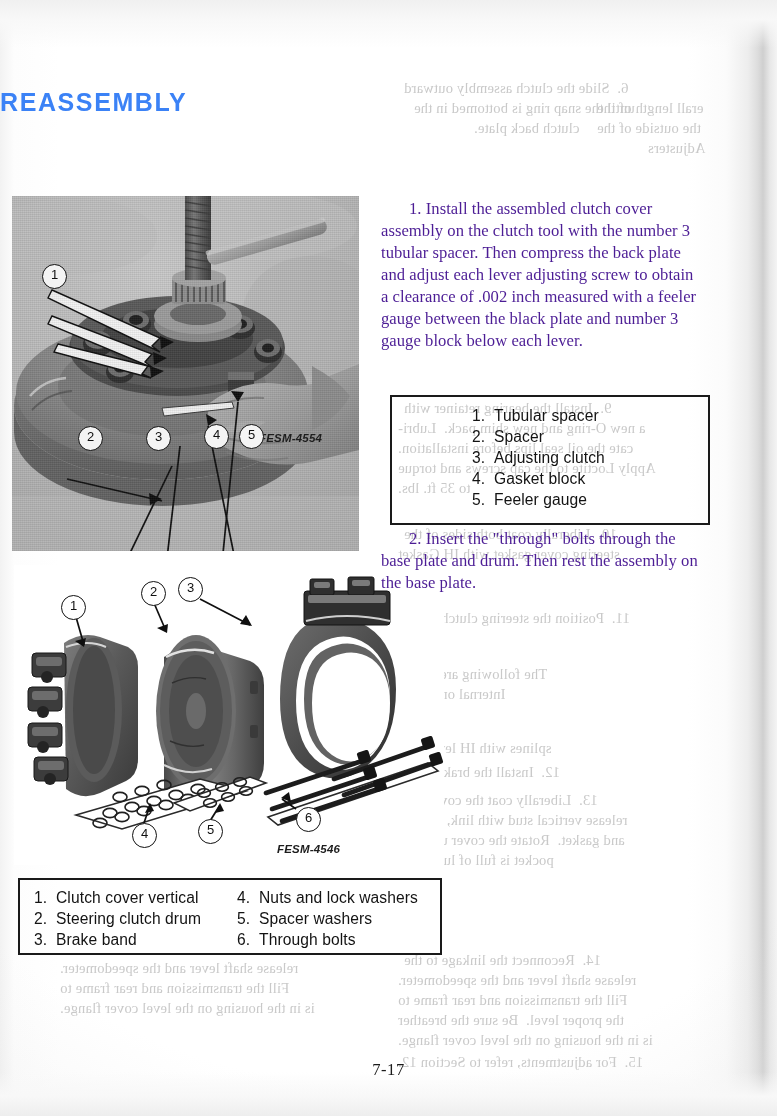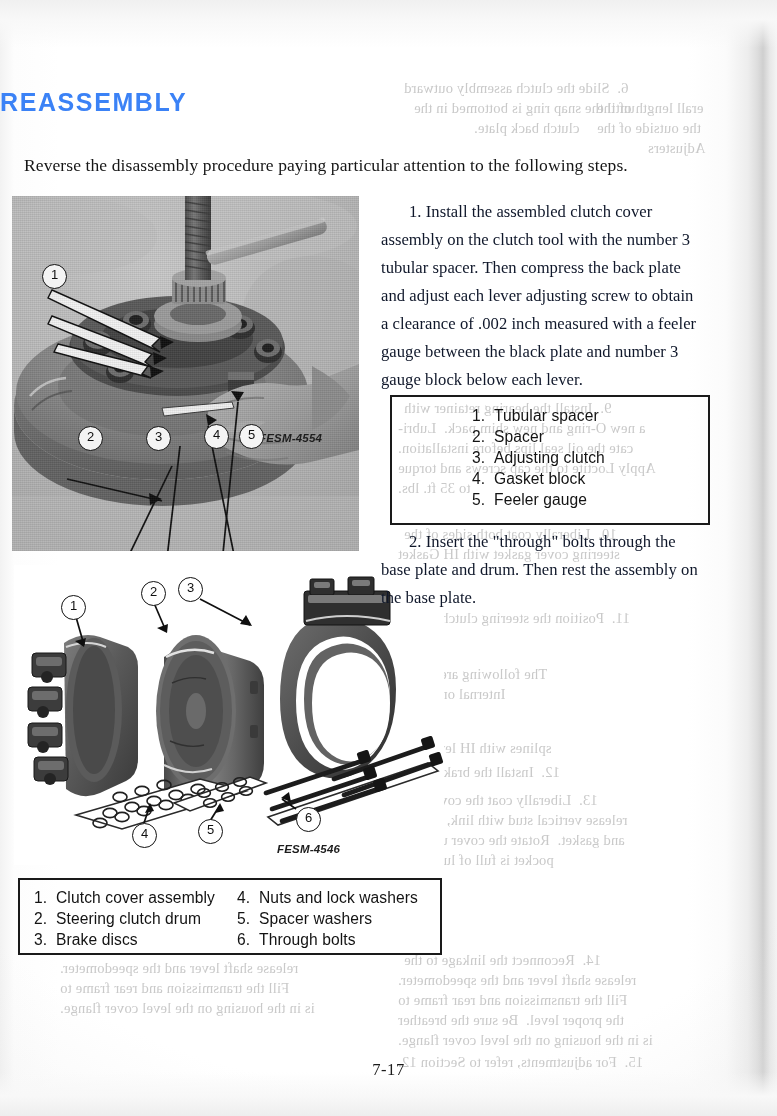--- a/index.html
+++ b/index.html
@@ -82,22 +82,22 @@
 
   
   #right-col {
     position: absolute;
     left: 381px;
     top: 198px;
     width: 320px;
   }
   .para {
     font-size: 16.6px;
-    line-height: 28px;
-    color: #0f172a;
+    line-height: 22px;
+    color: #4c1d95;
     text-indent: 28px;
     margin-bottom: 17px;
     letter-spacing: .05px;
   }
 
   
   .legend-box {
     position: absolute;
     border: 2.2px solid #1a1a1a;
     background: transparent;
@@ -254,21 +254,20 @@
   <div class="bleed" style="left:398px; top:990px;">Fill the transmission and rear frame to</div>
   <div class="bleed" style="left:398px; top:1010px;">the proper level.  Be sure the breather</div>
   <div class="bleed" style="left:398px; top:1030px;">is in the housing on the level cover flange.</div>
   <div class="bleed" style="left:398px; top:1052px;">15.  For adjustments, refer to Section 12.</div>
 
   <div class="bleed" style="left:60px; top:958px;">release shaft lever and the speedometer.</div>
   <div class="bleed" style="left:60px; top:978px;">Fill the transmission and rear frame to</div>
   <div class="bleed" style="left:60px; top:998px;">is in the housing on the level cover flange.</div>
 
   <div id="title">REASSEMBLY</div>
-  <div id="intro">Reverse the disassembly procedure paying particular attention to the following steps.</div>
 
   <div id="fig-photo" class="figure">
     <svg width="347" height="355" viewBox="0 0 347 355">
       <defs>
         <radialGradient id="drumG" cx="45%" cy="30%" r="78%">
           <stop offset="0%" stop-color="#9a9a9a"></stop>
           <stop offset="55%" stop-color="#828282"></stop>
           <stop offset="100%" stop-color="#6b6b6b"></stop>
         </radialGradient>
         <linearGradient id="drumSide" x1="0" y1="0" x2="0" y2="1">
@@ -619,29 +618,29 @@
 
   <div style="position:absolute; left:381px; top:528px; width:320px;">
     <div class="para">2.  Insert the "through" bolts through the base plate and drum.  Then rest the assembly on the base plate.</div>
   </div>
 
   <div id="legend-bottom" class="legend-box">
     <div class="legend-cols">
       <div class="legend-col">
         <div class="legend-row">
           <span class="legend-num">1.</span>
-          <span class="legend-label">Clutch cover assembly</span>
+          <span class="legend-label">Clutch cover vertical</span>
         </div>
         <div class="legend-row">
           <span class="legend-num">2.</span>
           <span class="legend-label">Steering clutch drum</span>
         </div>
         <div class="legend-row">
           <span class="legend-num">3.</span>
-          <span class="legend-label">Brake discs</span>
+          <span class="legend-label">Brake band</span>
         </div>
       </div>
       <div class="legend-col">
         <div class="legend-row">
           <span class="legend-num">4.</span>
           <span class="legend-label">Nuts and lock washers</span>
         </div>
         <div class="legend-row">
           <span class="legend-num">5.</span>
           <span class="legend-label">Spacer washers</span>

